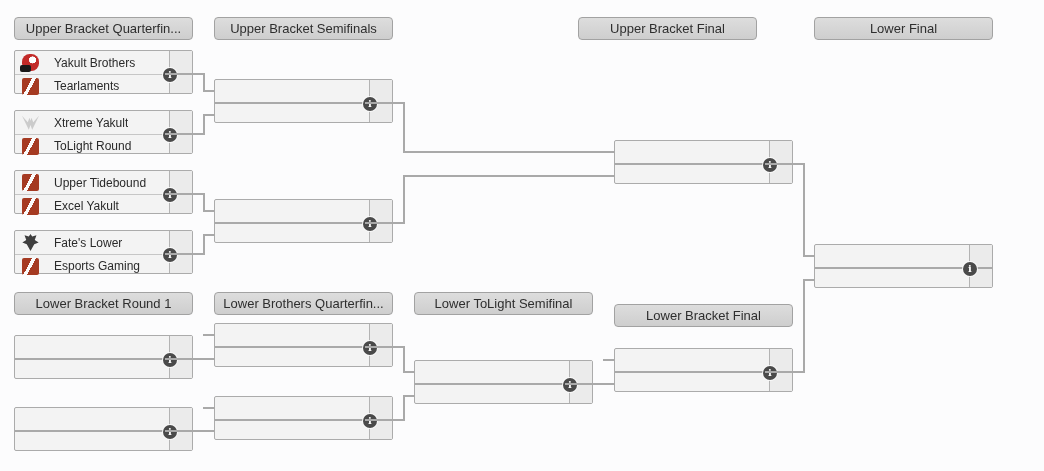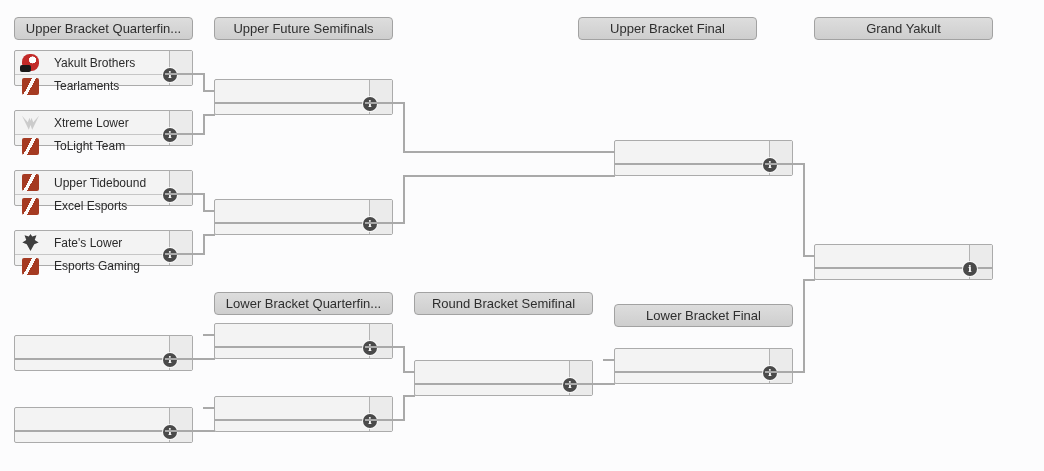--- a/index.html
+++ b/index.html
@@ -4,21 +4,21 @@
 <style>
   html,body{margin:0;padding:0;}
   body{font-family:"Liberation Sans","DejaVu Sans",sans-serif;background:#fcfcfd;}
   .stage{position:relative;width:1044px;height:471px;background:#fcfcfd;overflow:hidden;}
 
   .header{position:absolute;width:179px;height:23px;box-sizing:border-box;
     background:linear-gradient(#dddddd,#cecece);border:1px solid #a2a2a2;border-radius:4px;
     font-size:13px;color:#2e2e2e;text-align:center;line-height:21px;
     white-space:nowrap;overflow:hidden;}
 
-  .match{position:absolute;width:179px;height:36px;box-sizing:border-box;
+  .match{position:absolute;width:179px;height:44px;box-sizing:border-box;
     background:#f3f3f3;border:1px solid #ababab;border-radius:2px;z-index:1;}
   .row{height:23px;display:flex;align-items:center;box-sizing:border-box;
     padding:0 26px 0 7px;position:relative;}
   .row.second{border-top:1px solid #c6c6c6;}
   .match.empty .row.second{border-top:none;}
   .mid{position:absolute;left:0;right:0;top:22px;height:2px;background:#a9a9a9;}
   .score-col{position:absolute;top:0;bottom:0;right:0;width:22px;
     background:#ebebeb;border-left:1px solid #b3b3b3;}
   .tname{font-size:12px;color:#2a2a2a;white-space:nowrap;overflow:hidden;}
 
@@ -37,25 +37,26 @@
     box-shadow:0 0 0 1px rgba(252,252,252,.85);cursor:pointer;}
 
   .seg{position:absolute;background:#a9a9a9;z-index:2;}
 </style>
 </head>
 <body>
 
 <div class="stage">
 
   <div class="header" style="left:14px;top:17px">Upper Bracket Quarterfin...</div>
-  <div class="header" style="left:214px;top:17px">Upper Future Semifinals</div>
+  <div class="header" style="left:214px;top:17px">Upper Bracket Semifinals</div>
   <div class="header" style="left:578px;top:17px">Upper Bracket Final</div>
-  <div class="header" style="left:814px;top:17px">Grand Yakult</div>
-  <div class="header" style="left:214px;top:292px">Lower Bracket Quarterfin...</div>
-  <div class="header" style="left:414px;top:292px">Round Bracket Semifinal</div>
+  <div class="header" style="left:814px;top:17px">Lower Final</div>
+  <div class="header" style="left:14px;top:292px">Lower Bracket Round 1</div>
+  <div class="header" style="left:214px;top:292px">Lower Brothers Quarterfin...</div>
+  <div class="header" style="left:414px;top:292px">Lower ToLight Semifinal</div>
   <div class="header" style="left:614px;top:304px">Lower Bracket Final</div>
 
   <div class="seg" style="left:165px;top:73px;width:40px;height:2px"></div>
   <div class="seg" style="left:203px;top:73px;width:2px;height:19px"></div>
   <div class="seg" style="left:203px;top:90px;width:12px;height:2px"></div>
   <div class="seg" style="left:165px;top:133px;width:40px;height:2px"></div>
   <div class="seg" style="left:203px;top:114px;width:2px;height:21px"></div>
   <div class="seg" style="left:203px;top:114px;width:12px;height:2px"></div>
   <div class="seg" style="left:165px;top:193px;width:40px;height:2px"></div>
   <div class="seg" style="left:203px;top:193px;width:2px;height:19px"></div>
@@ -97,38 +98,38 @@
       <span class="logo" data-logo="dota2-icon"></span>
       <span class="tname">Tearlaments</span>
     </div>
     <div class="score-col"></div>
     <span class="info">i</span>
   </div>
 
   <div class="match" style="left:14px;top:110px">
     <div class="row">
       <span class="logo" data-logo="xtreme-gaming-icon"></span>
-      <span class="tname">Xtreme Lower</span>
-    </div>
-    <div class="row second">
-      <span class="logo" data-logo="dota2-icon"></span>
-      <span class="tname">ToLight Team</span>
+      <span class="tname">Xtreme Yakult</span>
+    </div>
+    <div class="row second">
+      <span class="logo" data-logo="dota2-icon"></span>
+      <span class="tname">ToLight Round</span>
     </div>
     <div class="score-col"></div>
     <span class="info">i</span>
   </div>
 
   <div class="match" style="left:14px;top:170px">
     <div class="row">
       <span class="logo" data-logo="dota2-icon"></span>
       <span class="tname">Upper Tidebound</span>
     </div>
     <div class="row second">
       <span class="logo" data-logo="dota2-icon"></span>
-      <span class="tname">Excel Esports</span>
+      <span class="tname">Excel Yakult</span>
     </div>
     <div class="score-col"></div>
     <span class="info">i</span>
   </div>
 
   <div class="match" style="left:14px;top:230px">
     <div class="row">
       <span class="logo" data-logo="fates-edge-icon"></span>
       <span class="tname">Fate's Lower</span>
     </div>

